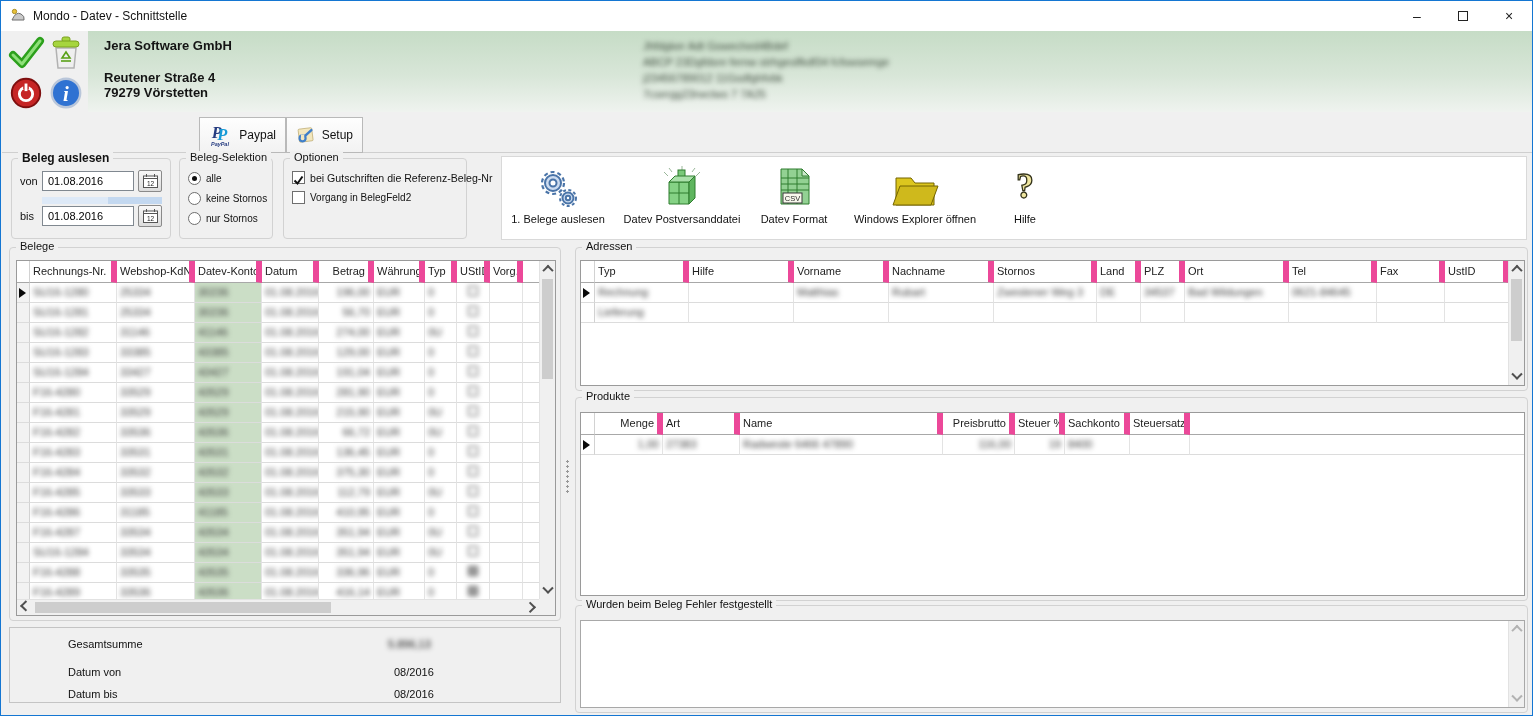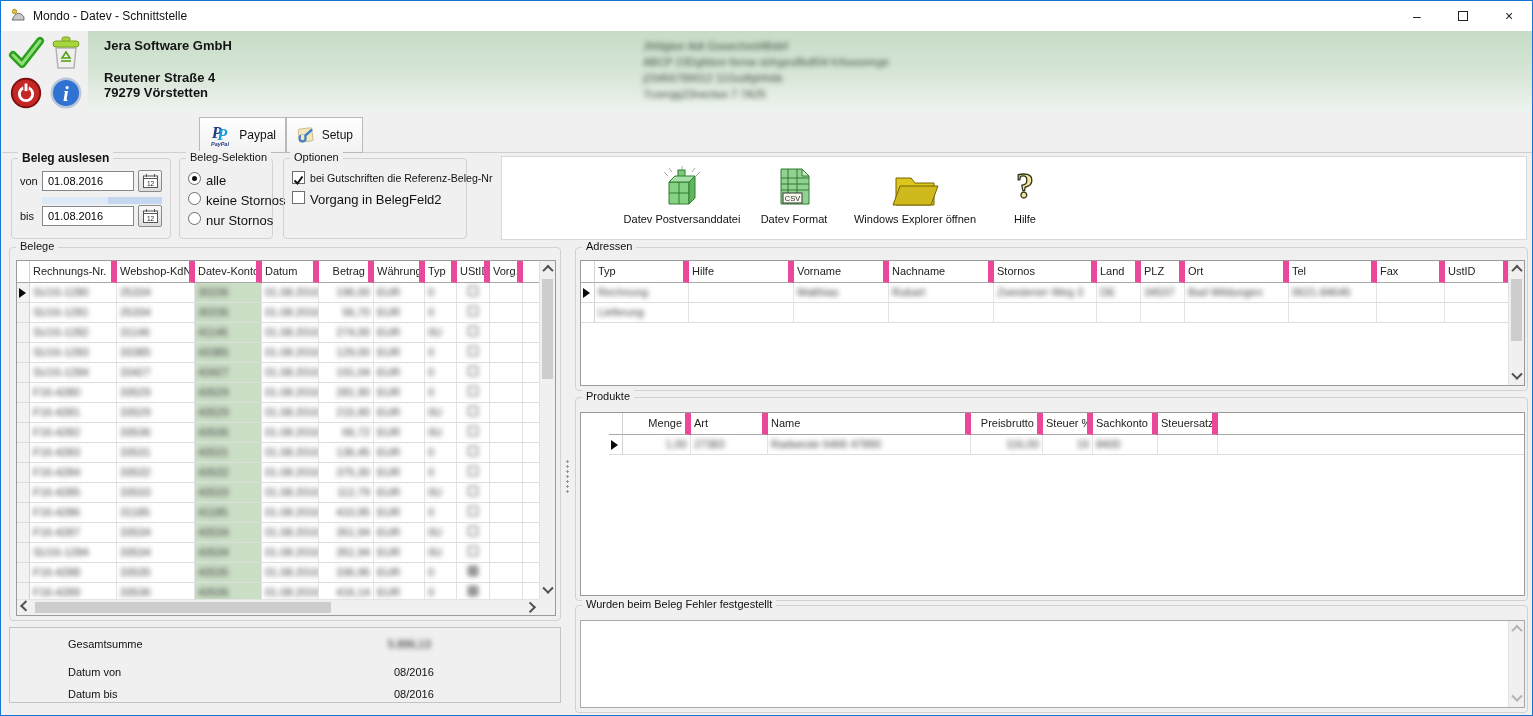--- a/index.html
+++ b/index.html
@@ -37,21 +37,21 @@
   #gb-auslesen{left:10px;top:157px;width:160px;height:81px;padding-left:20px;}
   #gb-selektion{left:178px;top:157px;width:94px;height:81px;padding-left:8px;}
   #gb-optionen{left:282px;top:157px;width:184px;height:81px;}
   .flabel{position:absolute;font-size:11px;color:#111;}
   .dinput{position:absolute;width:92px;height:20px;border:1px solid #808890;background:#fff;font-size:11px;padding:3px 0 0 5px;}
   .calbtn{position:absolute;width:24px;height:22px;border:1px solid #8a8a8a;border-radius:2px;background:linear-gradient(#f8f8f8,#dcdcdc);display:flex;align-items:center;justify-content:center;cursor:pointer;}
   .pstrip{position:absolute;left:30px;top:38px;width:120px;height:7px;background:linear-gradient(90deg,#dde9f7 0 55%,#c3d8f0 55% 100%);}
   .radio{position:absolute;width:13px;height:13px;border:1px solid #6e6e6e;border-radius:50%;background:#fff;}
   .radio.sel::after{content:"";display:block;width:5px;height:5px;margin:3px;border-radius:50%;background:#101010;}
   .cb{position:absolute;width:13px;height:13px;border:1px solid #6e6e6e;background:#fff;}
-  .olabel{position:absolute;font-size:13px;color:#111;white-space:nowrap;}
+  .olabel{position:absolute;font-size:10px;color:#111;white-space:nowrap;}
 
   
   #actionpanel{position:absolute;left:500px;top:155px;width:1026px;height:84px;background:#fff;border:1px solid #d9d9d9;}
   .action{position:absolute;top:5px;transform:translateX(-50%);text-align:center;width:170px;cursor:pointer;}
   .action .aicon{height:48px;display:flex;align-items:flex-end;justify-content:center;}
   .action .alabel{font-size:11px;color:#111;margin-top:3px;white-space:nowrap;}
 
   
   .tablebox{position:absolute;background:#fff;border:1px solid #9a9a9a;}
   .tbl{position:absolute;overflow:hidden;background:#fff;}
@@ -101,21 +101,21 @@
   #splitter{position:absolute;left:562px;top:246px;width:9px;height:456px;cursor:col-resize;}
   #splitter .grip{margin:212px auto 0;width:5px;height:36px;background-image:radial-gradient(circle,#979797 1px,transparent 1.4px);background-size:5px 5px;}
 
   #gb-adressen{left:574px;top:246px;width:953px;height:144px;}
   #adressen-box{left:4px;top:12px;width:945px;height:126px;}
   #adressen-tbl{left:0;top:0;right:16px;bottom:0;}
   #adressen-vs{bottom:0;}
 
   #gb-produkte{left:574px;top:396px;width:953px;height:204px;}
   #produkte-box{left:4px;top:14px;width:945px;height:184px;}
-  #produkte-tbl{left:0;top:0;right:0;bottom:0;margin-left:28px;}
+  #produkte-tbl{left:0;top:0;right:0;bottom:0;}
 
   #gb-fehler{left:574px;top:604px;width:953px;height:108px;}
   #fehler-box{left:4px;top:14px;width:945px;height:88px;border:1px solid #a8a8a8;}
   #fehler-vs{bottom:0;}
 </style>
 </head>
 <body>
 
 <div class="window">
 
@@ -243,20 +243,35 @@
       <svg width="11" height="11" viewBox="0 0 11 11">
           <path d="M1.5,5.5 L4.5,8.5 L9.5,1.5" stroke="#111" stroke-width="2" fill="none"></path>
         </svg>
     </span>
     <span class="olabel" style="left:26px;top:13px;font-size:10.6px;">bei Gutschriften die Referenz-Beleg-Nr</span>
     <span class="cb" style="left:8px;top:32px;"></span>
     <span class="olabel" style="left:26px;top:33px;">Vorgang in BelegFeld2</span>
   </div>
 
   <div id="actionpanel">
+    <div class="action" style="left:56px;">
+      <div class="aicon">
+          <svg width="44" height="42" viewBox="0 0 44 42">
+        <g stroke="#4a74a8" fill="#cddcf0">
+          <circle cx="17" cy="15" r="11" fill="none" stroke-width="2.2" stroke-dasharray="4 3"></circle>
+          <circle cx="17" cy="15" r="8" stroke-width="2"></circle>
+          <circle cx="17" cy="15" r="3.5" fill="#fff" stroke-width="2"></circle>
+          <circle cx="32" cy="30" r="8" fill="none" stroke-width="2" stroke-dasharray="3 2.4"></circle>
+          <circle cx="32" cy="30" r="5.5" stroke-width="2"></circle>
+          <circle cx="32" cy="30" r="2.2" fill="#fff" stroke-width="2"></circle>
+        </g>
+      </svg>
+        </div>
+      <div class="alabel">1. Belege auslesen</div>
+    </div>
     <div class="action" style="left:180px;">
       <div class="aicon">
           <svg width="44" height="46" viewBox="0 0 44 46">
         <g stroke="#9ab79a" stroke-width="1">
               <path d="M8,12 L4,8 M36,12 L40,8 M22,6 L22,2 M12,8 L9,4 M32,8 L35,4"></path>
             </g>
         <rect x="18" y="6" width="7" height="9" fill="#79c979" stroke="#2e7d2e"></rect>
         <path d="M9,18 L29,18 L29,40 L9,40 Z" fill="#85d285" stroke="#2e7d2e"></path>
         <path d="M9,18 L15,12 L35,12 L29,18 Z" fill="#a9e0a9" stroke="#2e7d2e"></path>
         <path d="M29,18 L35,12 L35,34 L29,40 Z" fill="#5fb55f" stroke="#2e7d2e"></path>

